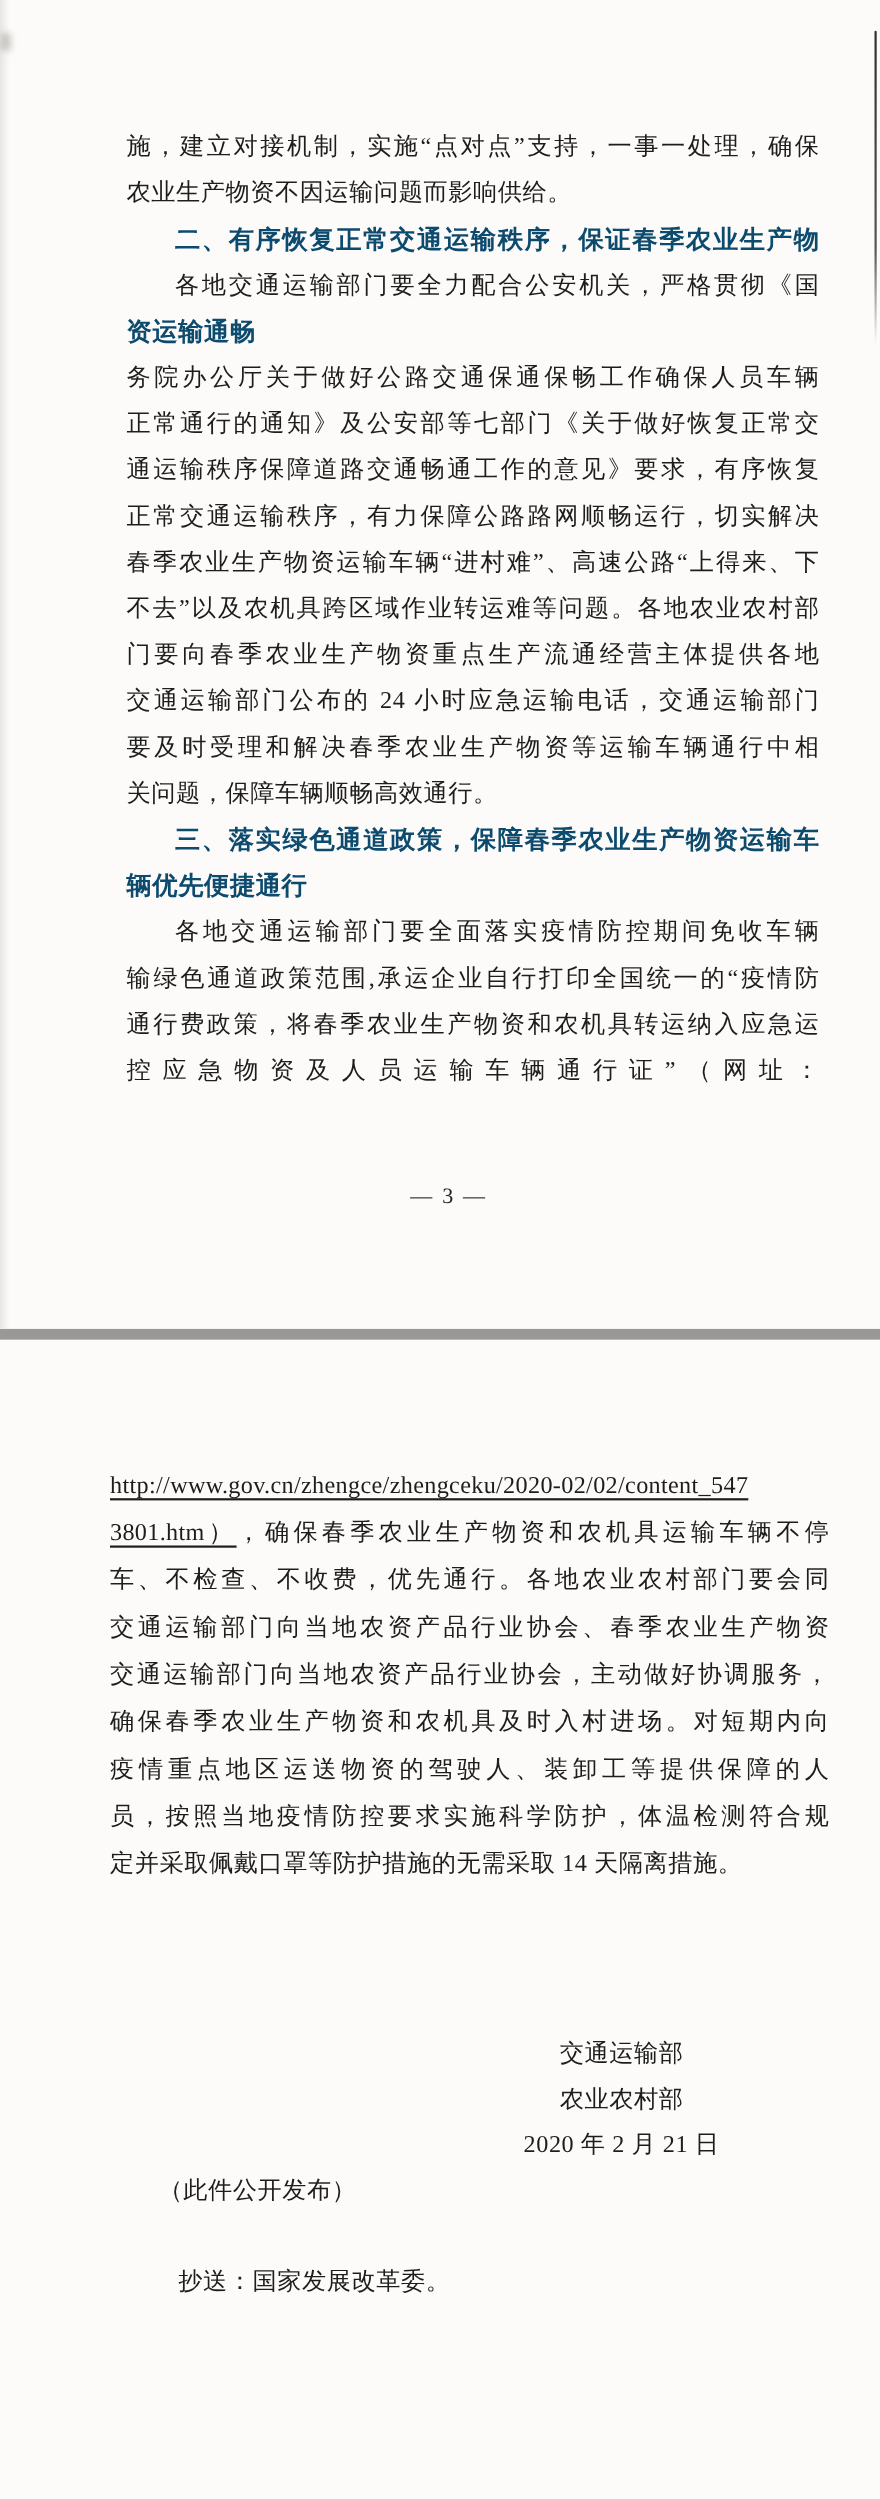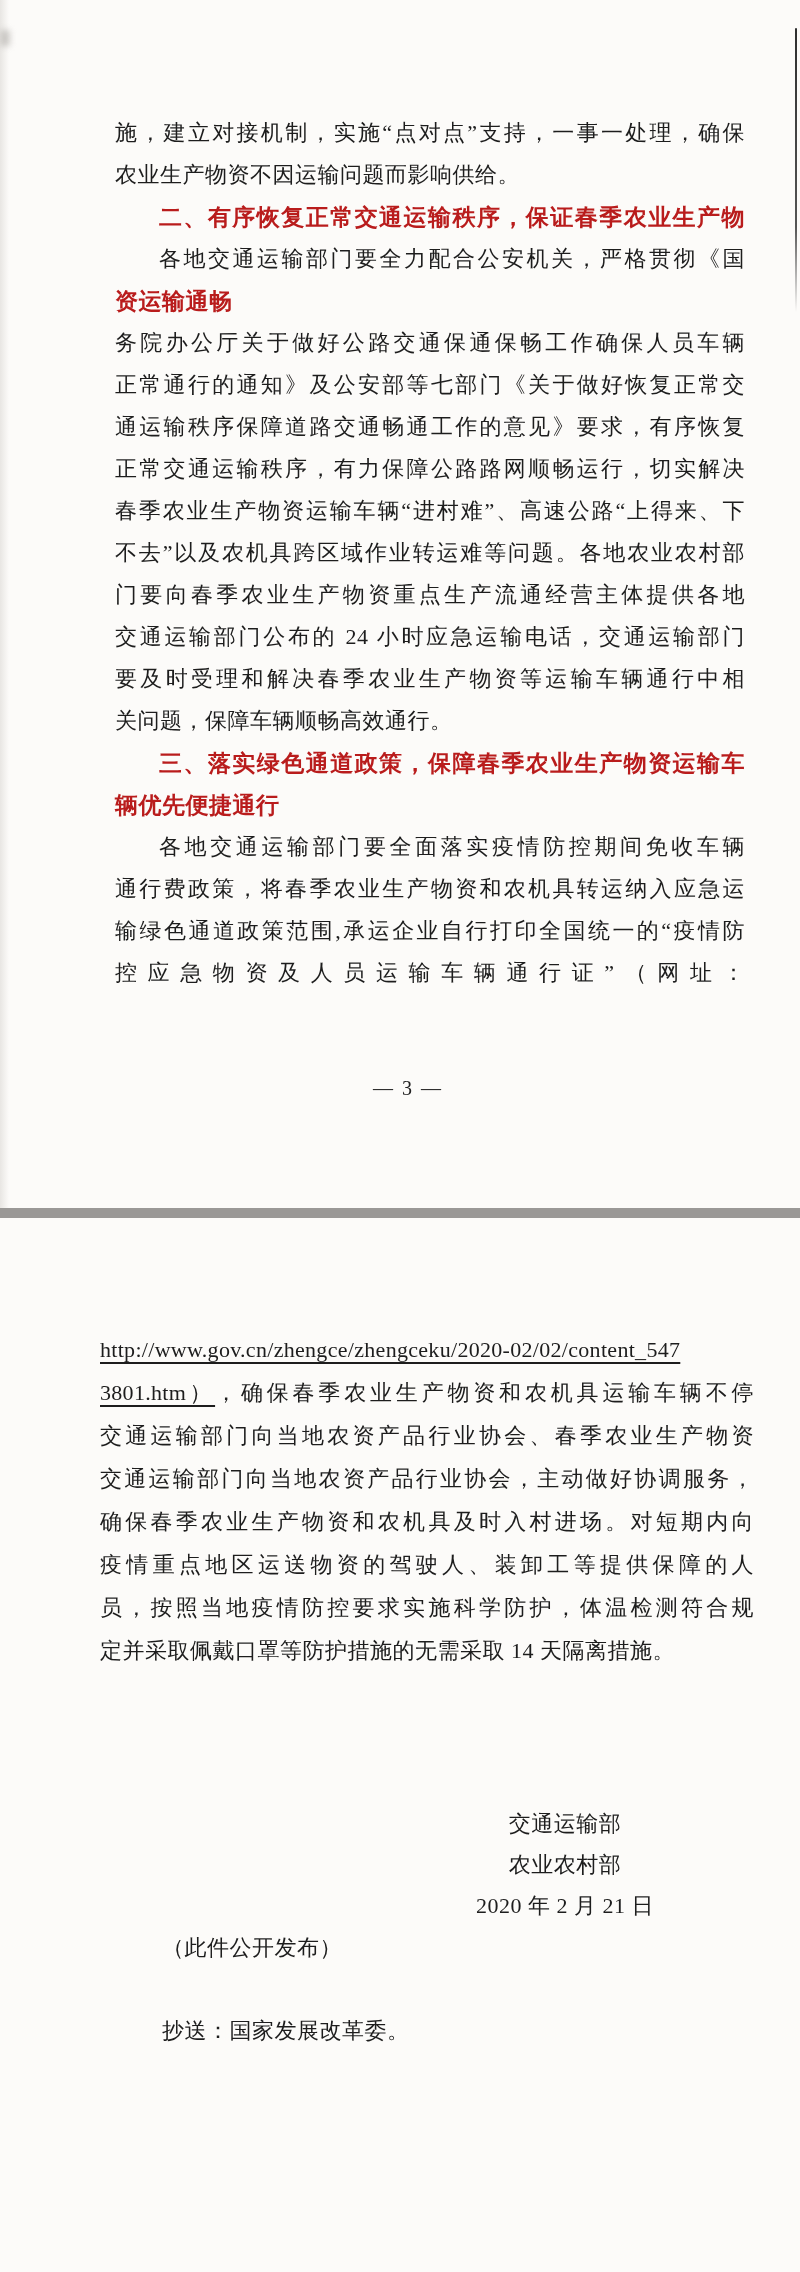--- a/index.html
+++ b/index.html
@@ -18,36 +18,36 @@
     font-size:22px;line-height:42px;height:42px;
     text-align:justify;text-align-last:left;
     white-space:nowrap;letter-spacing:0.5px;
   }
   .page2 .ln{line-height:43px;height:43px;}
   .full{text-align-last:justify;white-space:normal;}
   .ind{text-indent:44px;}
   .h{
     font-weight:700;font-size:23px;
     font-family:"Liberation Sans","DejaVu Sans",sans-serif;
-    color:#b91c1c;
+    color:#0c4a6e;
   }
   .u{text-decoration:underline;text-underline-offset:5px;}
   .urltext{font-size:22px;letter-spacing:0.3px;}
   .pgno{
     font-size:20px;line-height:42px;height:42px;
     text-align:center;letter-spacing:2px;color:#222;
   }
   .pgno1{margin-top:73px;transform:translateX(-22px);}
   .pgno2{margin-top:210px;transform:translateX(-26px);position:relative;z-index:2;}
   .sig{
     margin-top:131px;margin-left:300px;width:330px;
     text-align:center;
   }
   .sig .ln{line-height:41px;height:41px;text-align:center;text-align-last:center;}
-  .note{margin-left:62px;line-height:42px;height:42px;font-family:Liberation Serif, serif;}
+  .note{margin-left:44px;line-height:42px;height:42px;font-family:Liberation Serif, serif;}
   .cc{margin-top:40px;margin-left:62px;line-height:42px;height:42px;}
   
   .edge-left{
     position:absolute;left:0;top:0;bottom:0;width:9px;z-index:1;
     background:linear-gradient(to right,#d8d5d1,rgba(252,251,249,0));
     opacity:.55;
   }
   .edge-line{
     position:absolute;right:3px;top:28px;width:2px;height:284px;z-index:1;
     background:linear-gradient(to bottom,#2f2f2f,#555 70%,rgba(85,85,85,0));
@@ -81,33 +81,34 @@
   <div class="ln full">正常交通运输秩序，有力保障公路路网顺畅运行，切实解决</div>
   <div class="ln full">春季农业生产物资运输车辆“进村难”、高速公路“上得来、下</div>
   <div class="ln full">不去”以及农机具跨区域作业转运难等问题。各地农业农村部</div>
   <div class="ln full">门要向春季农业生产物资重点生产流通经营主体提供各地</div>
   <div class="ln full">交通运输部门公布的 24 小时应急运输电话，交通运输部门</div>
   <div class="ln full">要及时受理和解决春季农业生产物资等运输车辆通行中相</div>
   <div class="ln">关问题，保障车辆顺畅高效通行。</div>
   <div class="ln full ind h">三、落实绿色通道政策，保障春季农业生产物资运输车</div>
   <div class="ln h">辆优先便捷通行</div>
   <div class="ln full ind">各地交通运输部门要全面落实疫情防控期间免收车辆</div>
+  <div class="ln full">输绿色通道政策范围,承运企业自行打印全国统一的“疫情防</div>
   <div class="ln full">通行费政策，将春季农业生产物资和农机具转运纳入应急运</div>
-  <div class="ln full">输绿色通道政策范围,承运企业自行打印全国统一的“疫情防</div>
   <div class="ln full">控应急物资及人员运输车辆通行证”（网址：</div>
 
   <div class="pgno pgno1">— 3 —</div>
 </div>
 
 <div class="divider"></div>
 
 <div class="page page2">
 
   <div class="ln urltext"><span class="u">http://www.gov.cn/zhengce/zhengceku/2020-02/02/content_547</span></div>
   <div class="ln full"><span class="u urltext">3801.htm）</span><span>，确保春季农业生产物资和农机具运输车辆不停</span></div>
+  <div class="ln full">车、不检查、不收费，优先通行。各地农业农村部门要会同</div>
   <div class="ln full">交通运输部门向当地农资产品行业协会、春季农业生产物资</div>
   <div class="ln full">交通运输部门向当地农资产品行业协会，主动做好协调服务，</div>
   <div class="ln full">确保春季农业生产物资和农机具及时入村进场。对短期内向</div>
   <div class="ln full">疫情重点地区运送物资的驾驶人、装卸工等提供保障的人</div>
   <div class="ln full">员，按照当地疫情防控要求实施科学防护，体温检测符合规</div>
   <div class="ln">定并采取佩戴口罩等防护措施的无需采取 14 天隔离措施。</div>
 
   <div class="sig">
     <div class="ln">交通运输部</div>
     <div class="ln">农业农村部</div>

